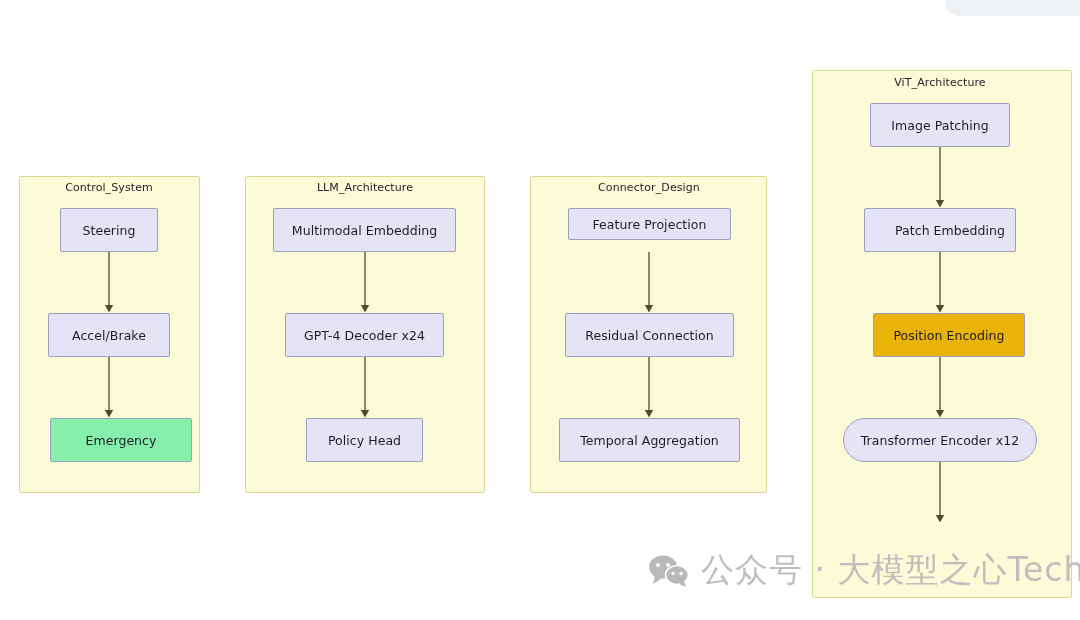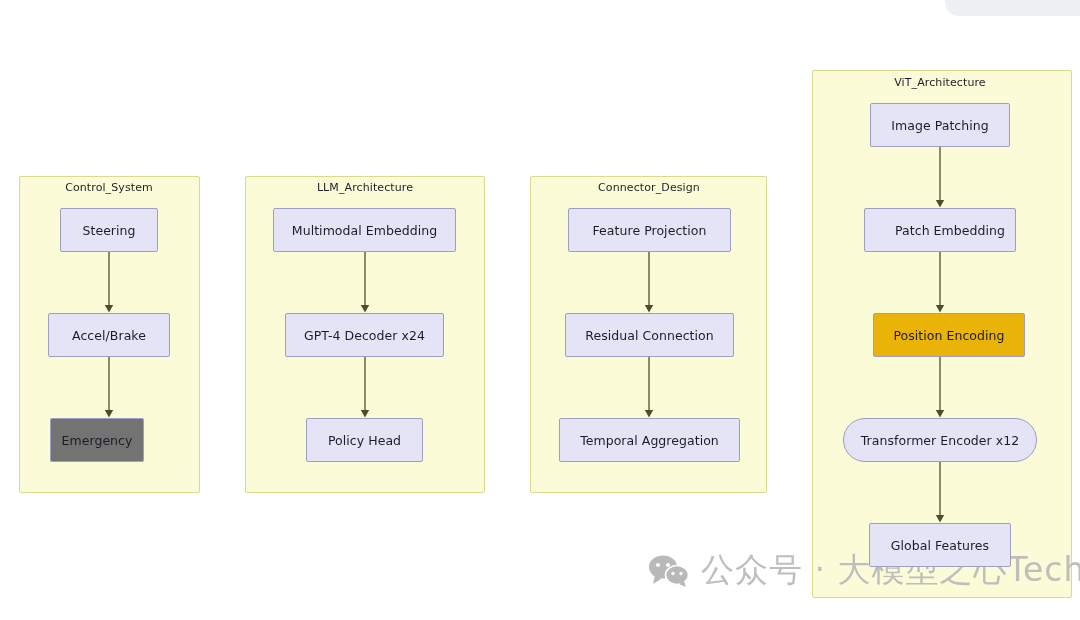--- a/index.html
+++ b/index.html
@@ -90,38 +90,37 @@
   }
 </style>
 </head>
 <body>
 
 <div id="canvas">
     <div class="cluster" style="left: 19px; top: 176px; width: 181px; height: 317px; background: rgb(251, 251, 216); border-color: rgb(217, 217, 143);"></div>
     <div class="cluster-title" style="left: -11px; top: 181px; width: 240px;">Control_System</div>
     <div class="node" style="left: 60px; top: 208px; width: 98px; height: 44px; background: rgb(229, 228, 247); border-color: rgb(158, 158, 192); z-index: 10;">Steering</div>
     <div class="node" style="left: 48px; top: 313px; width: 122px; height: 44px; background: rgb(229, 228, 247); border-color: rgb(158, 158, 192); z-index: 10;">Accel/Brake</div>
-    <div class="node" style="left: 50px; top: 418px; width: 94px; height: 44px; background: #737373; border-color: rgb(158, 158, 192); z-index: 10;">Emergency</div>
+    <div class="node" style="left: 50px; top: 418px; width: 142px; height: 44px; background: #86efac; border-color: rgb(158, 158, 192); z-index: 10;">Emergency</div>
     <div class="cluster" style="left: 245px; top: 176px; width: 240px; height: 317px; background: rgb(251, 251, 216); border-color: rgb(217, 217, 143);"></div>
     <div class="cluster-title" style="left: 245px; top: 181px; width: 240px;">LLM_Architecture</div>
     <div class="node" style="left: 273px; top: 208px; width: 183px; height: 44px; background: rgb(229, 228, 247); border-color: rgb(158, 158, 192); z-index: 10;">Multimodal Embedding</div>
     <div class="node" style="left: 285px; top: 313px; width: 159px; height: 44px; background: rgb(229, 228, 247); border-color: rgb(158, 158, 192); z-index: 10;">GPT-4 Decoder x24</div>
     <div class="node" style="left: 306px; top: 418px; width: 117px; height: 44px; background: rgb(229, 228, 247); border-color: rgb(158, 158, 192); z-index: 10;">Policy Head</div>
     <div class="cluster" style="left: 530px; top: 176px; width: 237px; height: 317px; background: rgb(251, 251, 216); border-color: rgb(217, 217, 143);"></div>
     <div class="cluster-title" style="left: 529px; top: 181px; width: 240px;">Connector_Design</div>
-    <div class="node" style="left: 568px; top: 208px; width: 163px; height: 44px; background: rgb(229, 228, 247); border-color: rgb(158, 158, 192); z-index: 10;">Feature Projection</div>
+    <div class="node" style="left: 568px; top: 208px; width: 163px; height: 32px; background: rgb(229, 228, 247); border-color: rgb(158, 158, 192); z-index: 10;">Feature Projection</div>
     <div class="node" style="left: 559px; top: 418px; width: 181px; height: 44px; background: rgb(229, 228, 247); border-color: rgb(158, 158, 192); z-index: 10;">Temporal Aggregation</div>
     <div class="node" style="left: 565px; top: 313px; width: 169px; height: 44px; background: rgb(229, 228, 247); border-color: rgb(158, 158, 192); z-index: 10;">Residual Connection</div>
     <div class="cluster" style="left: 812px; top: 70px; width: 260px; height: 528px; background: rgb(251, 251, 216); border-color: rgb(217, 217, 143);"></div>
     <div class="cluster-title" style="left: 820px; top: 76px; width: 240px;">ViT_Architecture</div>
     <div class="node" style="left: 870px; top: 103px; width: 140px; height: 44px; background: rgb(229, 228, 247); border-color: rgb(158, 158, 192); z-index: 10;">Image Patching</div>
     <div class="node" style="left: 864px; top: 208px; width: 152px; height: 44px; background: rgb(229, 228, 247); border-color: rgb(158, 158, 192); z-index: 10; padding-left: 20px;">Patch Embedding</div>
     <div class="node" style="left: 864px; top: 313px; width: 152px; height: 44px; background: #eab308; border-color: rgb(158, 158, 192); z-index: 10; margin-left: 9px;">Position Encoding</div>
     <div class="node" style="left: 843px; top: 418px; width: 194px; height: 44px; background: rgb(229, 228, 247); border-color: rgb(158, 158, 192); z-index: 10; border-radius: 22px;">Transformer Encoder x12</div>
-    <div class="node" style="left: 869px; top: 523px; width: 142px; height: 44px; background: rgb(229, 228, 247); border-color: rgb(158, 158, 192); z-index: 10;">Global Features</div>
     <svg width="1080" height="620" style="position: absolute; left: 0px; top: 0px; pointer-events: none; z-index: 5;">
       <g>
         <line x1="109" y1="252" x2="109" y2="306" stroke="#4d4d2e" stroke-width="1.3"></line>
         <polygon points="104.8,305 113.2,305 109,312.5" fill="#4d4d2e"></polygon>
       </g>
       <g>
         <line x1="109" y1="357" x2="109" y2="411" stroke="#4d4d2e" stroke-width="1.3"></line>
         <polygon points="104.8,410 113.2,410 109,417.5" fill="#4d4d2e"></polygon>
       </g>
       <g>

